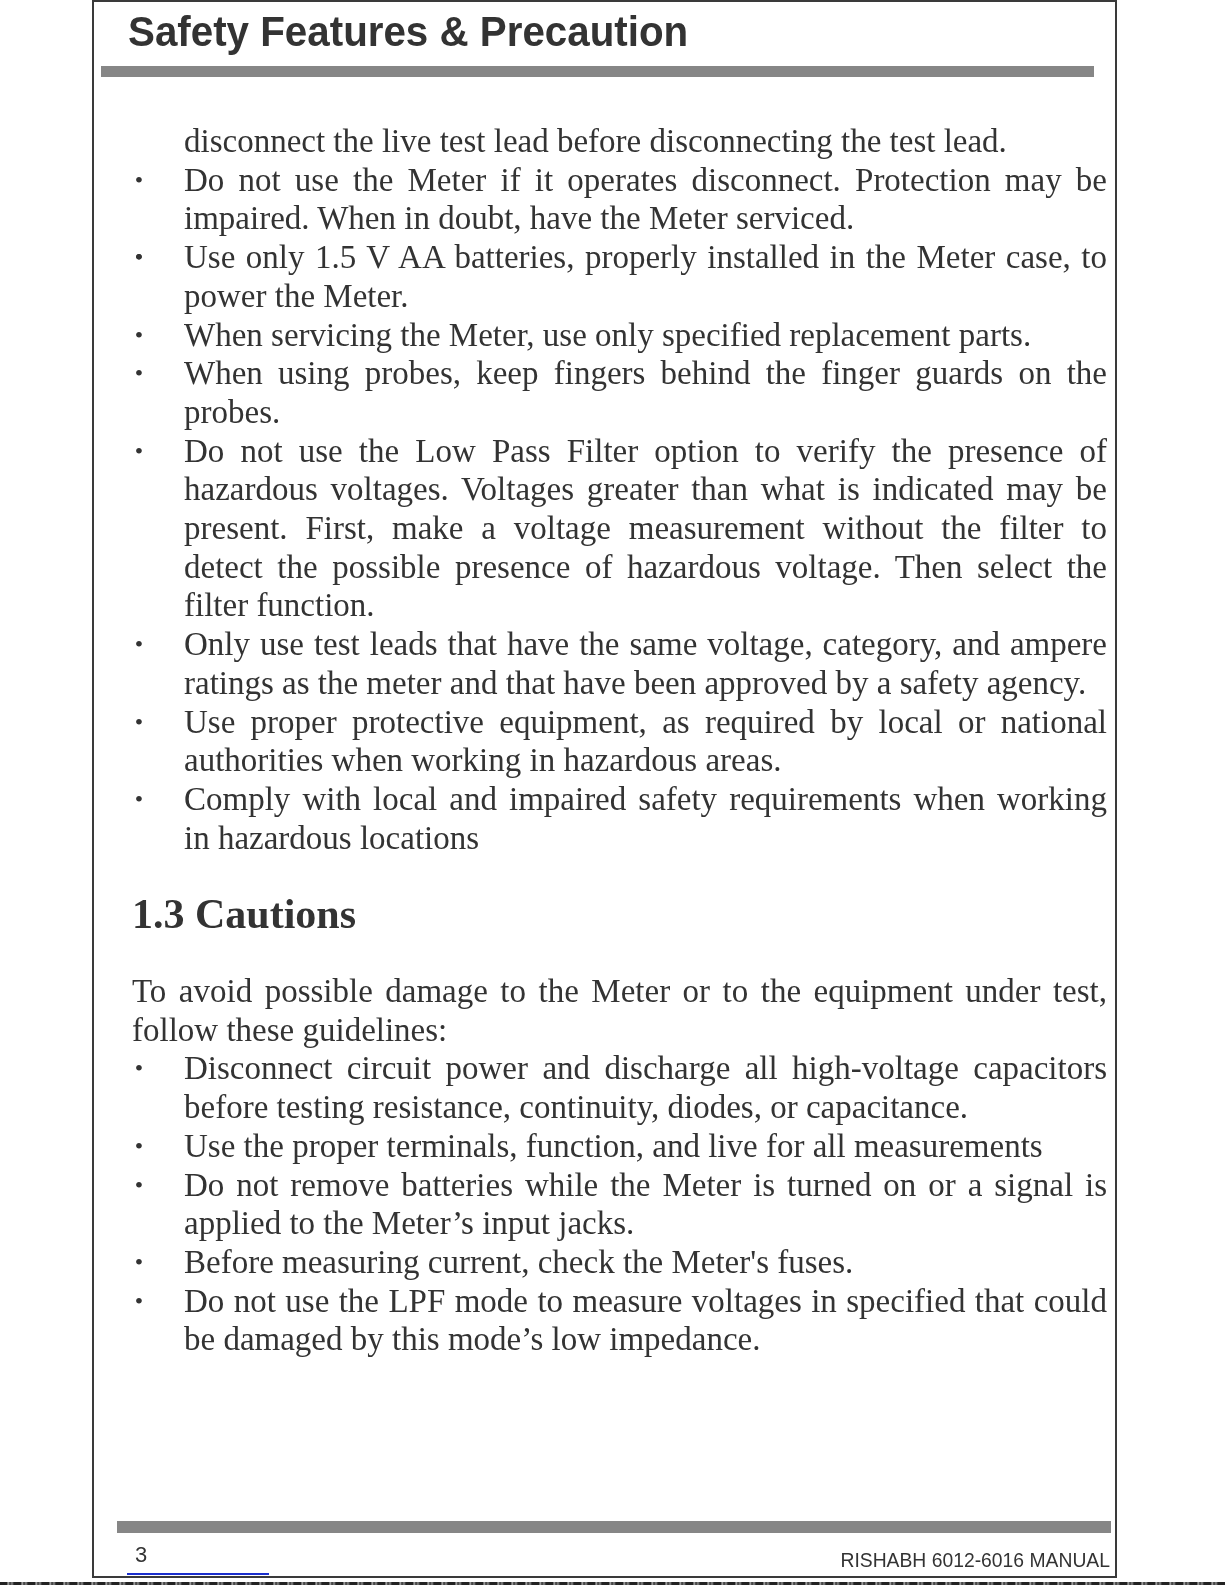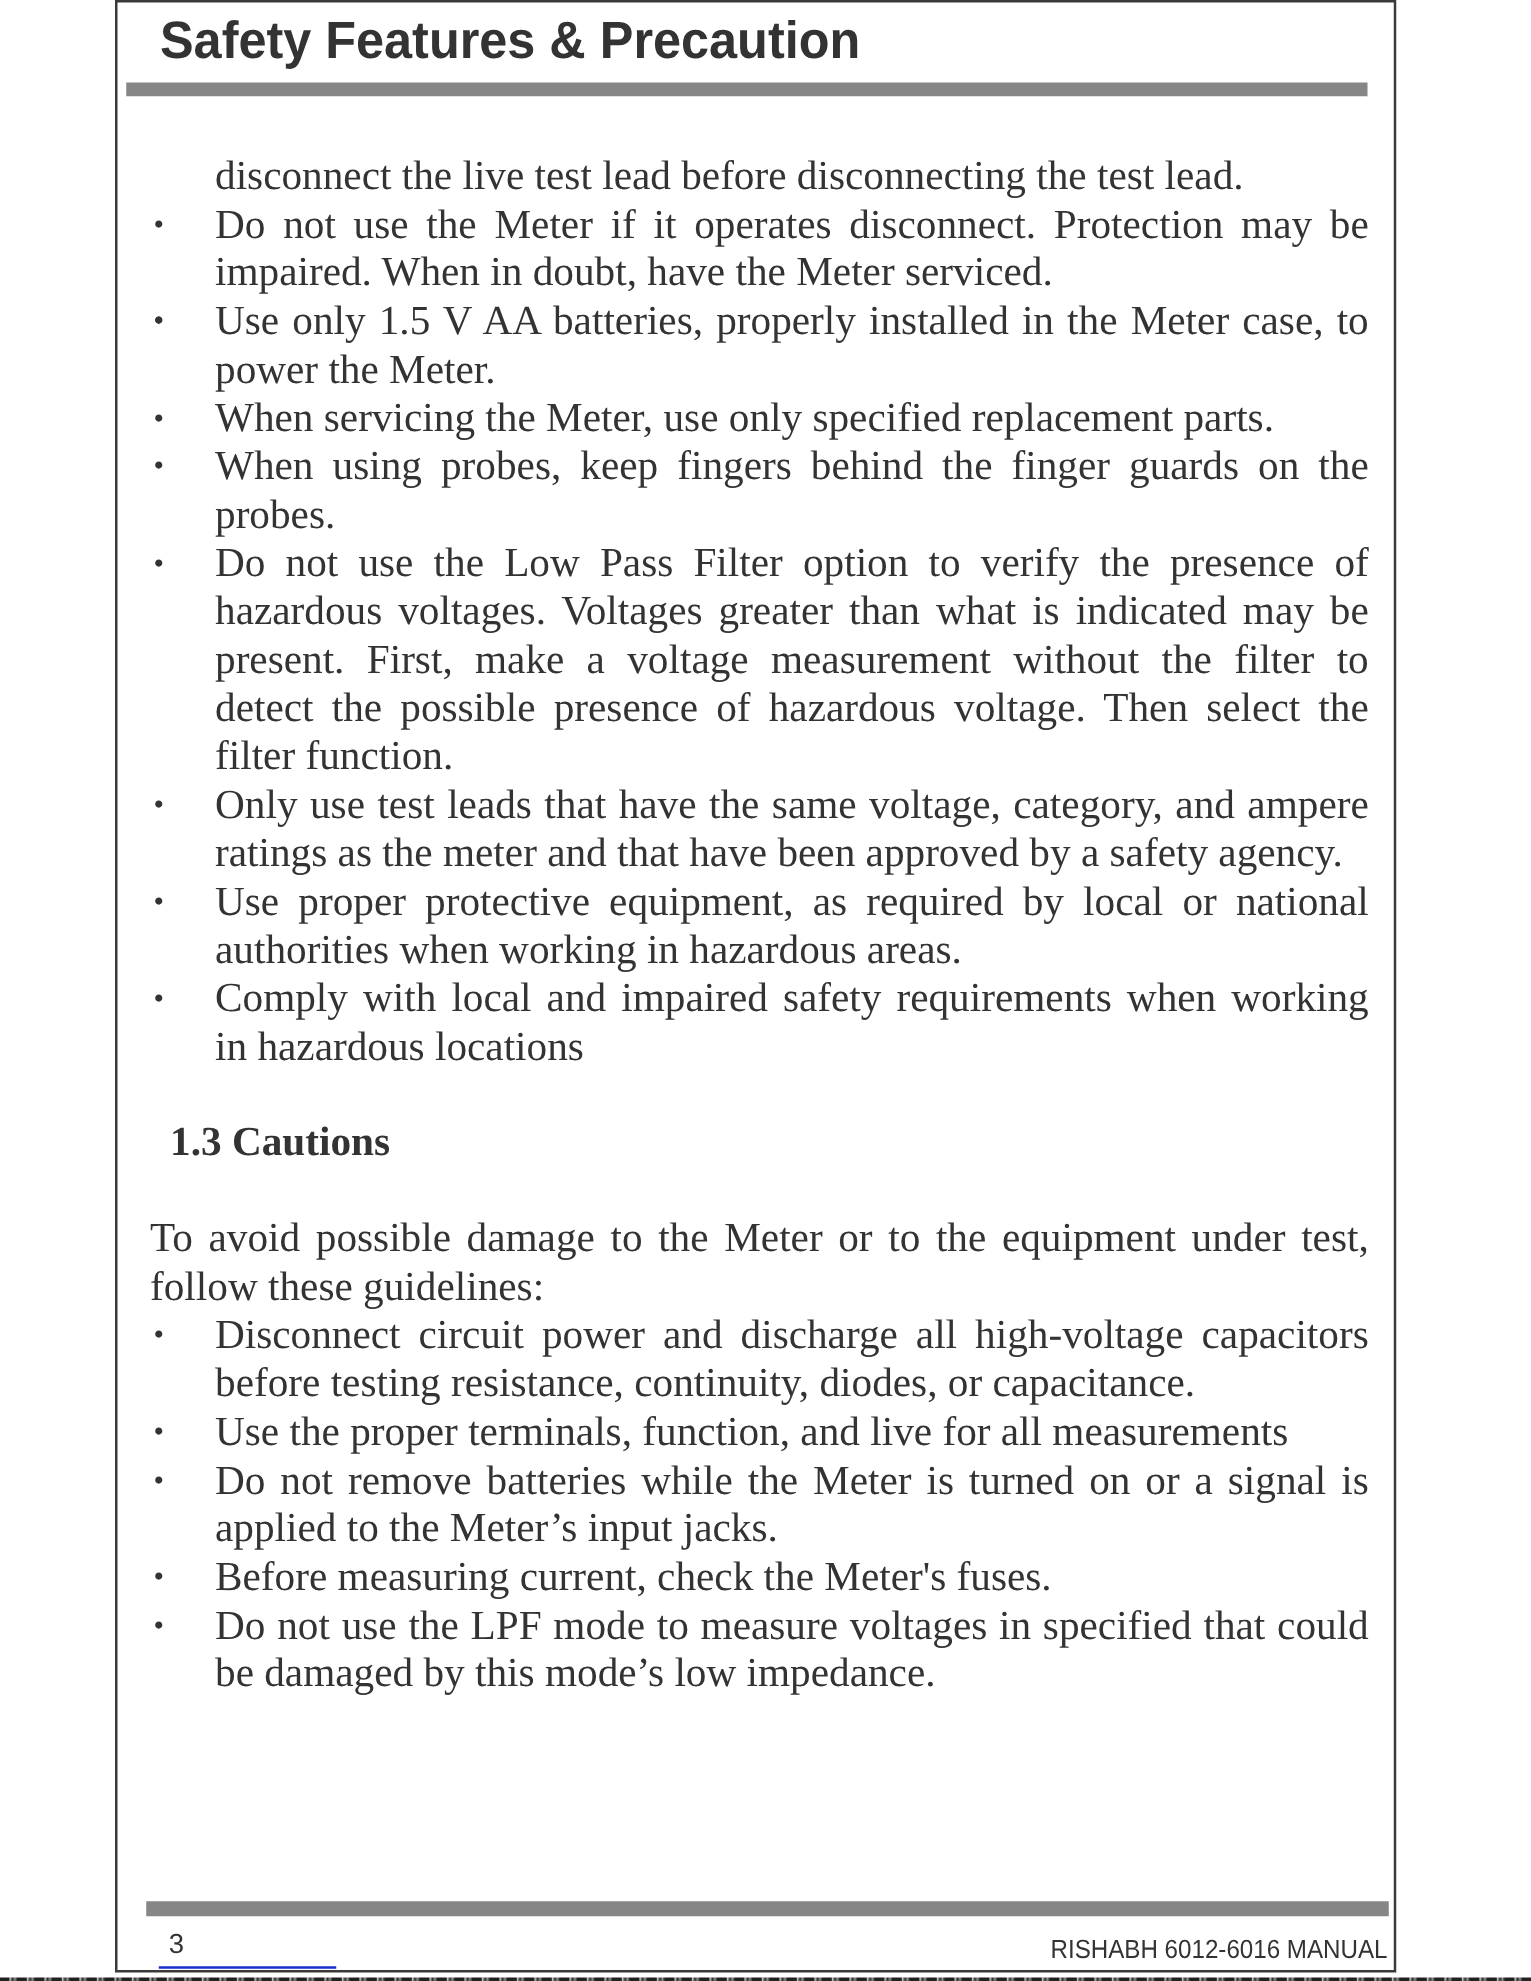--- a/index.html
+++ b/index.html
@@ -83,21 +83,21 @@
     .scan-noise {
       position: absolute;
       left: 0;
       top: 1582px;
       width: 1225px;
       height: 3px;
       background: repeating-linear-gradient(90deg, #222 0px, #222 7px, #bbb 8px, #333 10px, #888 12px, #222 14px);
     }
     .content {
       position: absolute;
-      left: 120px;
+      left: 132px;
       top: 122px;
       width: 975px;
       font-family: "Liberation Serif", serif;
       font-size: 33px;
       line-height: 38.7px;
       color: #333333;
     }
     .para {
       margin: 0;
       text-align: justify;
@@ -117,23 +117,23 @@
     }
     ul.bullets li .bullet {
       position: absolute;
       left: 0px;
       top: 0;
       width: 14px;
       text-align: center;
       font-size: 24px;
     }
     .section-heading {
-      margin: 16px;
+      margin: 0;
       font-weight: bold;
-      font-size: 33px;
+      font-size: 42px;
       line-height: 38.7px;
       margin-top: 38px;
       margin-bottom: 38px;
     }
     .intro {
       margin: 0;
     }
   </style>
 </head>
 <body>

